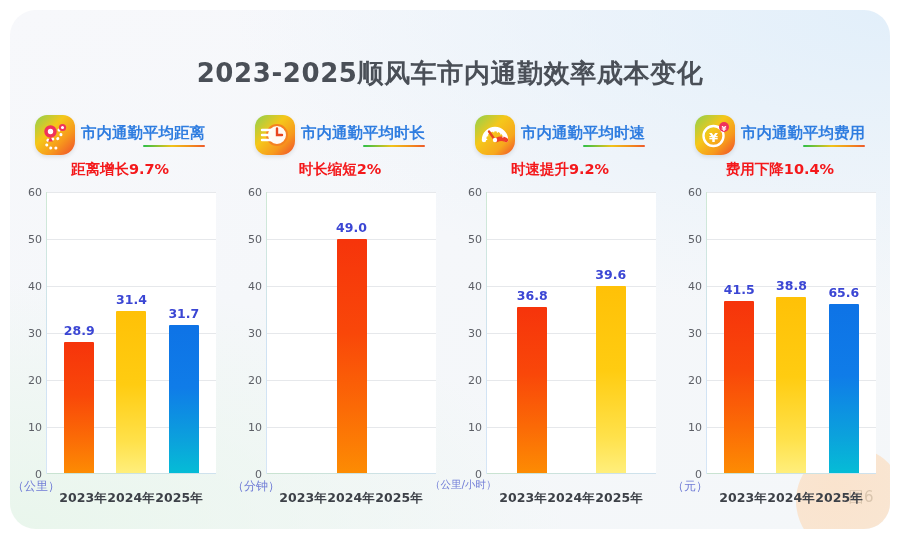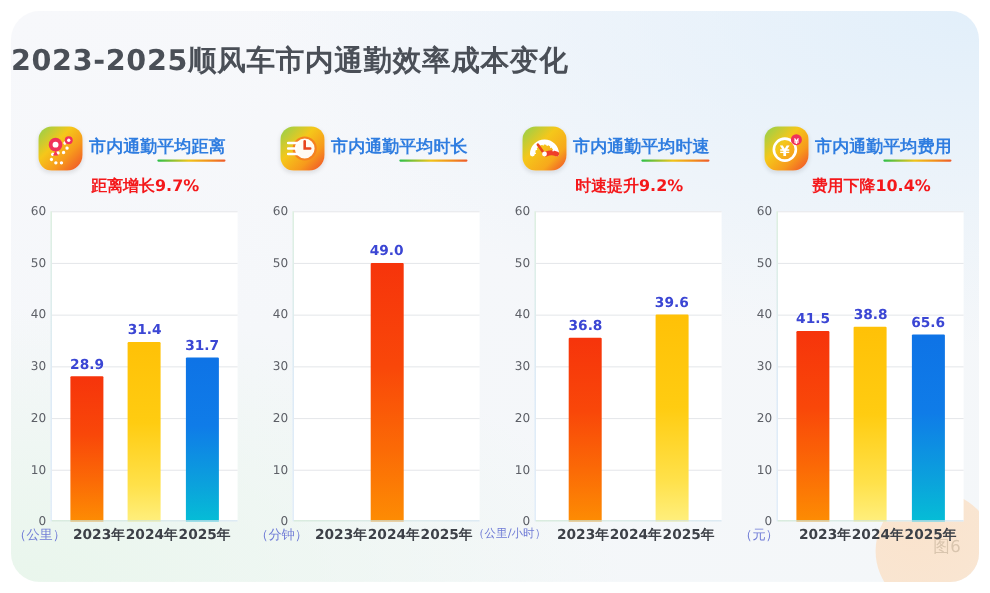--- a/index.html
+++ b/index.html
@@ -53,22 +53,23 @@
     font-size: 15px;
     color: #d9c5ae;
     letter-spacing: .5px;
     font-family: "DejaVu Sans", sans-serif;
   }
 
   
   .title {
     position: absolute;
     left: 0;
-    top: 28px;
+    top: 46px;
     width: 880px;
+    text-align: center;
     font-size: 26px;
     font-weight: bold;
     color: #4a4f57;
     letter-spacing: .6px;
     font-family: "DejaVu Sans", sans-serif;
   }
 
   
   .panels {
     position: absolute;
@@ -123,21 +124,21 @@
     content: "";
     position: absolute;
     left: 0; right: 0; bottom: -3px;
     height: 2.5px;
     background: linear-gradient(90deg, #2bbf4a 0%, #f0c419 46%, #f2911b 75%, #ee5a2a 100%);
     border-radius: 2px;
   }
 
   .psub {
     position: absolute;
-    left: 12px; top: 58px;
+    left: 0; top: 58px;
     width: 100%;
     text-align: center;
     font-size: 14.5px;
     font-weight: bold;
     color: #f4181b;
     font-family: "DejaVu Sans", sans-serif;
   }
 
   
   .plot-wrap {
@@ -221,24 +222,24 @@
   }
   .bar.c0 { background: linear-gradient(180deg, #f6340b 0%, #f94709 40%, #fb6a06 72%, #fd8c03 100%); }
   .bar.c1 { background: linear-gradient(180deg, #ffc107 0%, #ffcc11 45%, #ffe14a 80%, #ffef7d 100%); }
   .bar.c2 { background: linear-gradient(180deg, #0e73e6 0%, #0f7ce8 42%, #0ba2dc 78%, #05bdd6 100%); }
 
   
   .xrow {
     position: absolute;
     left: 36px;
     right: 14px;
-    top: 376px;
+    top: 388px;
     height: 20px;
     display: flex;
-    justify-content: flex-end;
+    justify-content: center;
     padding: 0 6px;
   }
   .xlab {
     width: 48px;
     text-align: center;
     font-size: 12.5px;
     font-weight: bold;
     color: #3d4148;
     font-family: "DejaVu Sans", sans-serif;
   }
@@ -331,20 +332,21 @@
             <div class="picon" style="background:linear-gradient(135deg, #8ed14f 0%, #f5c71a 40%, #f79a1c 70%, #ef4b2c 100%)">
               <svg width="30" height="30" viewBox="0 0 30 30">
                 <circle cx="17" cy="15" r="10" fill="#ffffff" opacity=".95"></circle>
                 <circle cx="17" cy="15" r="10" fill="none" stroke="#f58220" stroke-width="2"></circle>
                 <path d="M17 8.5 V15 h5" fill="none" stroke="#e8461e" stroke-width="2.4" stroke-linecap="round"></path>
                 <path d="M2 10 h9 M2 15 h7 M2 20 h9" stroke="#ffffff" stroke-width="2.4" stroke-linecap="round"></path>
               </svg>
             </div>
             <div class="ptext"><span>市内通勤</span><span class="u">平均时长</span></div>
           </div>
+          <div class="psub">时长缩短2%</div>
           <div class="plot-wrap">
             <div class="yaxis">
               <div class="ytick" style="top:0.0px">60</div>
               <div class="ytick" style="top:47.0px">50</div>
               <div class="ytick" style="top:94.0px">40</div>
               <div class="ytick" style="top:141.0px">30</div>
               <div class="ytick" style="top:188.0px">20</div>
               <div class="ytick" style="top:235.0px">10</div>
               <div class="ytick" style="top:282.0px">0</div>
             </div>

